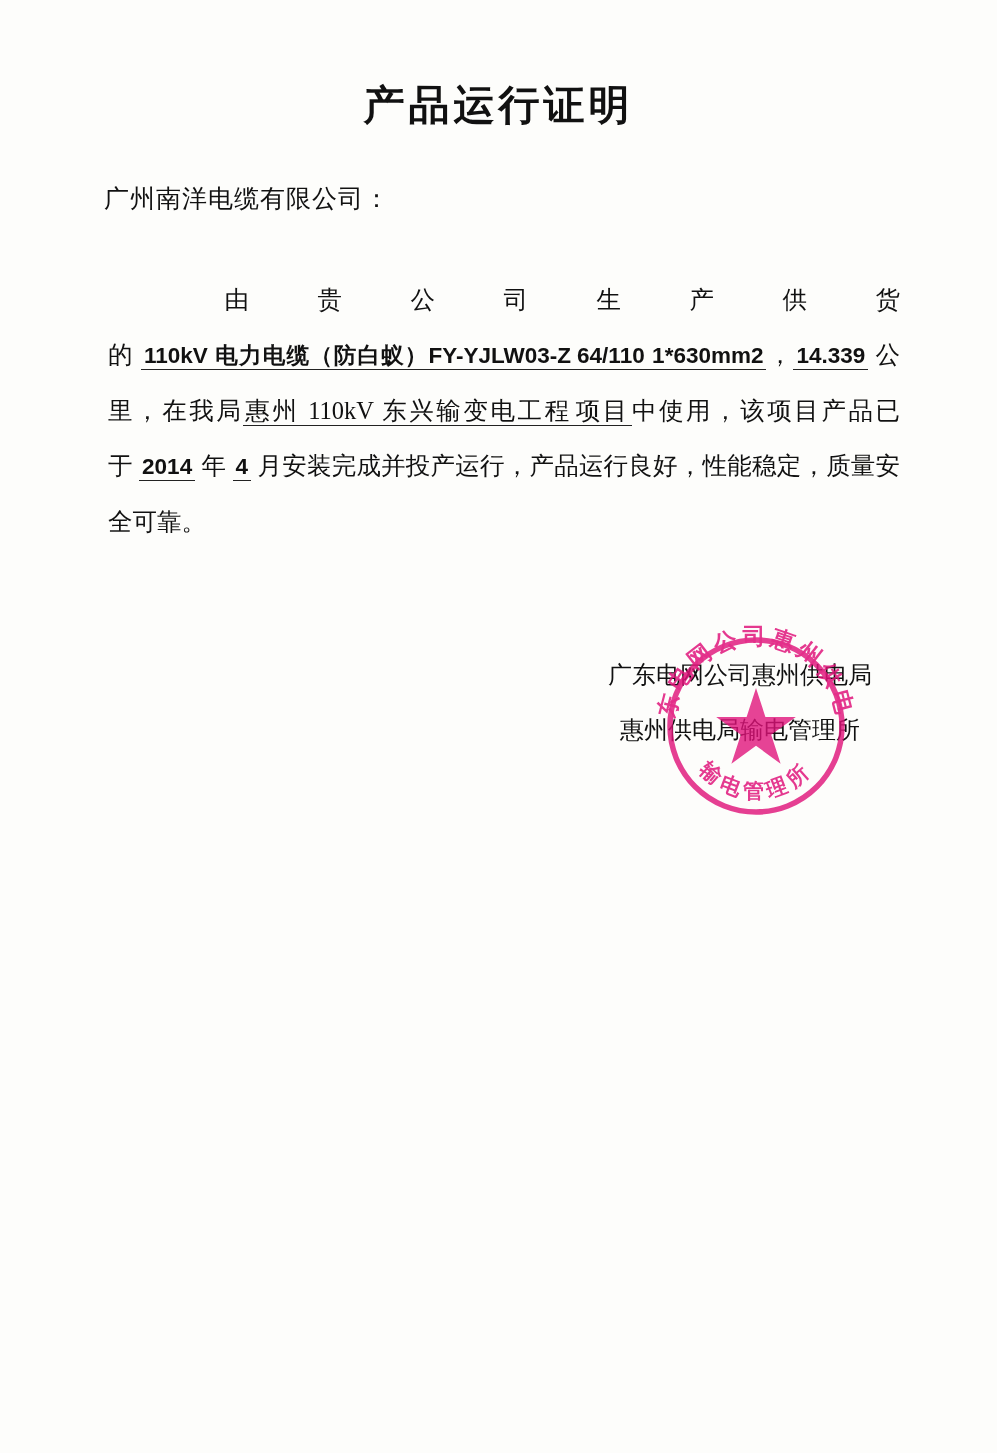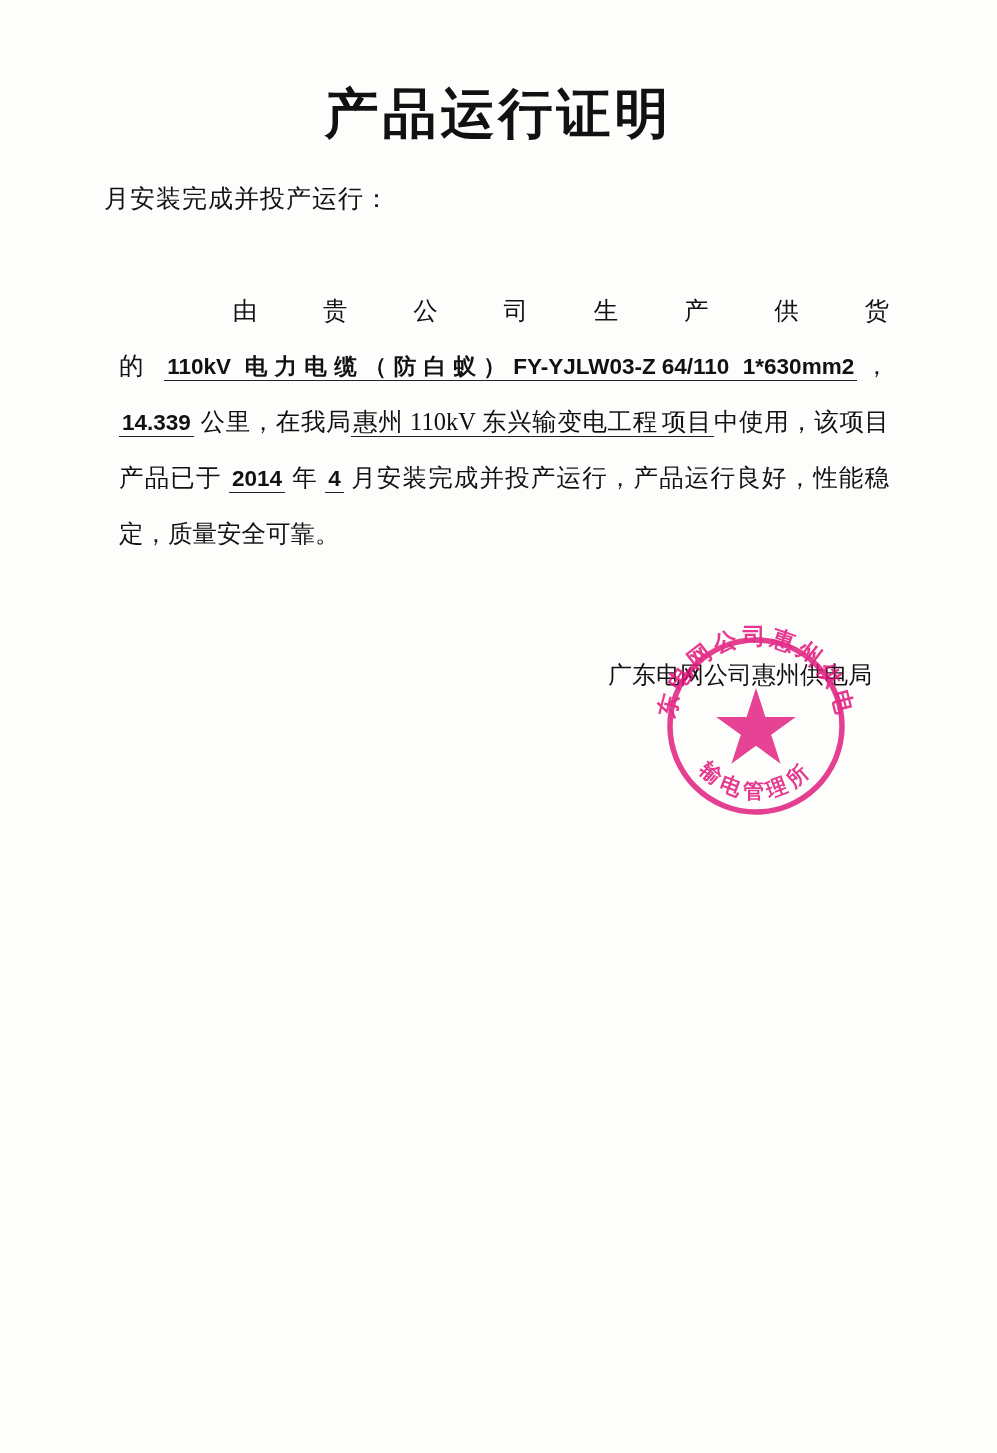--- a/index.html
+++ b/index.html
@@ -20,21 +20,21 @@
     inset: 0;
     background: #fdfdfb;
   }
   .doc-title {
     position: absolute;
     top: 78px;
     left: 0;
     width: 100%;
     text-align: center;
     font-family: "Liberation Serif", serif;
-    font-size: 54px;
+    font-size: 41px;
     font-weight: 700;
     letter-spacing: 4px;
     color: #111;
   }
   .recipient {
     position: absolute;
     top: 182px;
     left: 104px;
     font-size: 25px;
     letter-spacing: 1px;
@@ -44,21 +44,21 @@
     position: absolute;
     top: 268px;
     left: 104px;
     width: 800px;
     font-size: 24.5px;
     line-height: 55px;
     color: #111;
     text-align: justify;
   }
   .body-block p {
-    margin: 15px;
+    margin: 4px;
     text-indent: 0;
   }
   .indent {
     display: inline-block;
     width: 48px;
   }
   .fill {
     border-bottom: 1.4px solid #222;
     padding: 0 3px 1px 3px;
     font-family: "Liberation Sans", sans-serif;
@@ -115,28 +115,29 @@
     fill: #e0127a;
   }
 </style>
 </head>
 <body>
 
 <div class="page">
 
   <div class="doc-title">产品运行证明</div>
 
-  <div class="recipient">月安装完成并投产运行：</div>
+  <div class="recipient">广州南洋电缆有限公司：</div>
 
   <div class="body-block">
     <p><span class="indent"></span><span>由贵公司生产供货的</span>&nbsp;<span class="fill">110kV  电力电缆（防白蚁）FY-YJLW03-Z</span><span class="fill">64/110 1*630mm2</span><span>，</span><span class="fill">14.339</span>&nbsp;<span>公里，在我局</span><span class="fill-cn">惠州 110kV 东兴输变电工程</span><span class="fill-cn">项目</span><span>中使用，该项目产品已于</span>&nbsp;<span class="fill">2014</span>&nbsp;<span>年</span>&nbsp;<span class="fill">4</span>&nbsp;<span>月安装完成并投产运行，产</span><span>品运行良好，性能稳定，质量安全可靠。</span></p>
   </div>
 
   <div class="signature">
     <div class="line">广东电网公司惠州供电局</div>
+    <div class="line">惠州供电局输电管理所</div>
   </div>
 
   <div class="seal">
     <svg width="216" height="216" viewBox="0 0 216 216" xmlns="http://www.w3.org/2000/svg">
       <defs>
         <path id="sealArc" d="M 108,108 m -82,0 a 82,82 0 1,1 164,0" fill="none"></path>
         <path id="sealArcTop" d="M 26,108 a 82,82 0 0 1 164,0" fill="none"></path>
         <path id="sealArcBottom" d="M 36,108 a 72,72 0 0 0 144,0" fill="none"></path>
       </defs>
       <circle cx="108" cy="108" r="86" fill="none" stroke="#e0127a" stroke-width="5.5" opacity="0.92"></circle>

